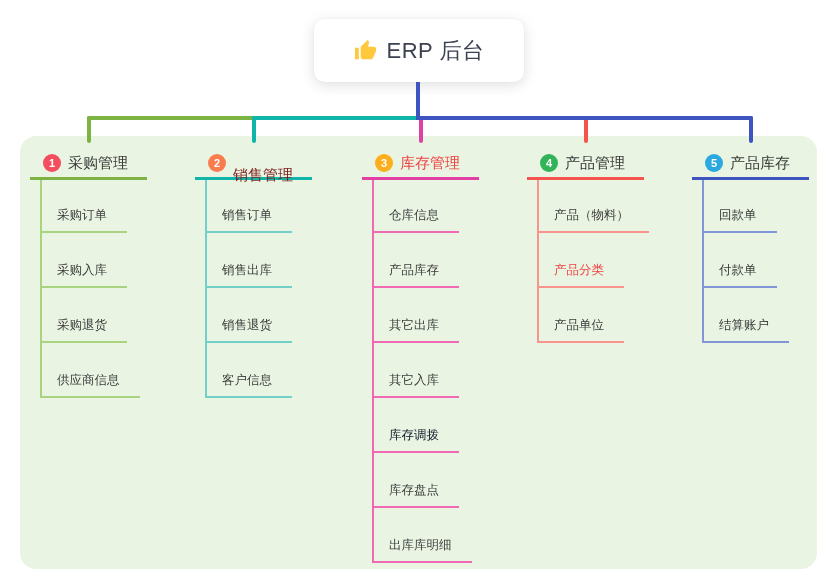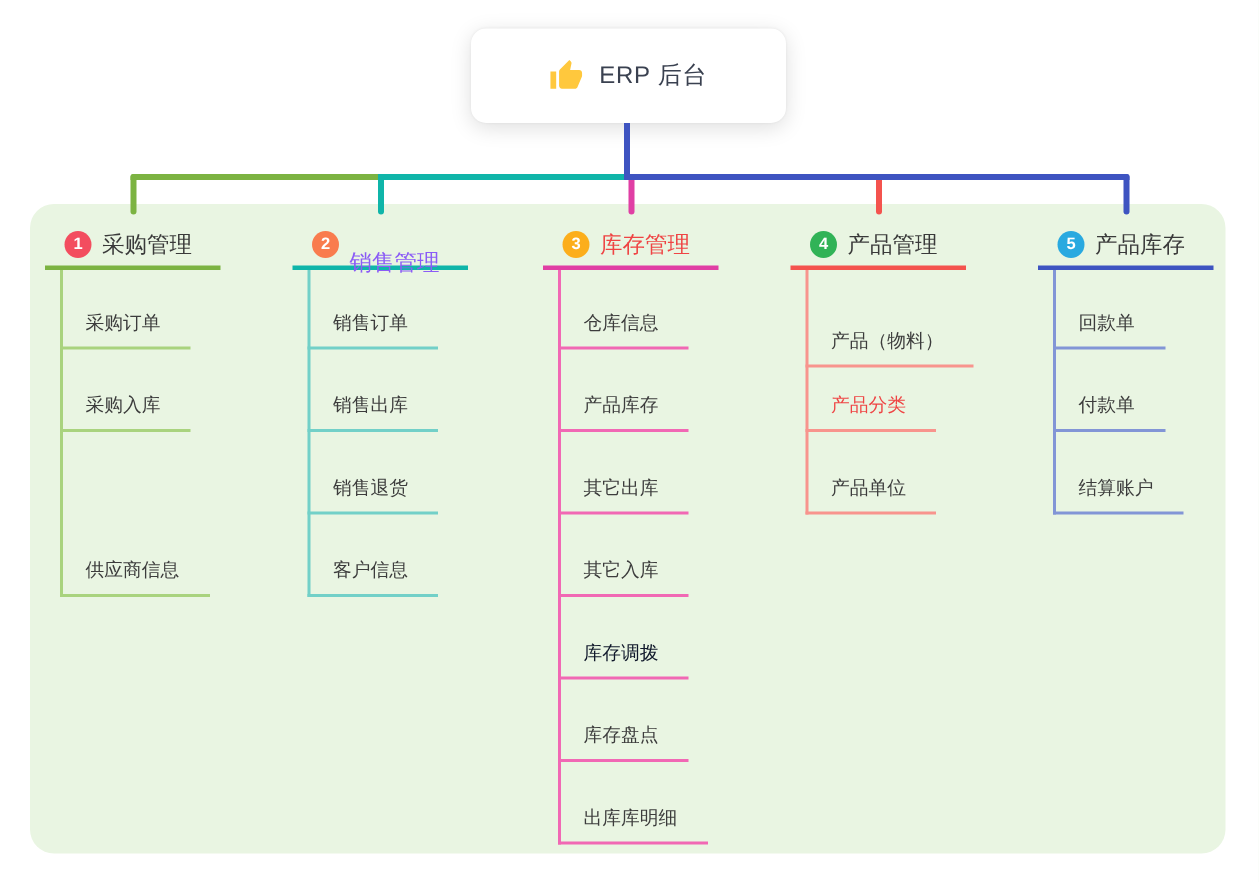--- a/index.html
+++ b/index.html
@@ -2,21 +2,21 @@
 <html><head>
 <meta charset="utf-8">
 <style>
   html,body{margin:0;padding:0;background:#ffffff;}
   body{font-family:"Liberation Sans","DejaVu Sans",sans-serif;}
   #stage{position:relative;width:839px;height:588px;background:#ffffff;overflow:hidden;}
   .panel{position:absolute;left:20px;top:136px;width:797px;height:433px;border-radius:16px;}
   .root-card{position:absolute;left:314px;top:19px;width:210px;height:63px;background:#ffffff;
     border-radius:10px;box-shadow:0 3px 14px rgba(0,0,0,0.13),0 0 2px rgba(0,0,0,0.06);
     display:flex;align-items:center;justify-content:center;gap:10px;}
-  .root-title{font-size:16px;color:#3a4150;letter-spacing:0.5px;}
+  .root-title{font-size:22px;color:#3a4150;letter-spacing:0.5px;}
   .line{position:absolute;}
   .branch-title{position:absolute;height:31px;box-sizing:border-box;display:flex;align-items:center;
     gap:7px;padding-left:13px;}
   .badge{width:18px;height:18px;border-radius:50%;color:#fff;font-size:11px;font-weight:bold;
     display:flex;align-items:center;justify-content:center;flex:0 0 18px;line-height:1;}
   .branch-label{font-size:15px;color:#3a3a3a;white-space:nowrap;}
   .vline{position:absolute;width:2px;}
   .child-row{position:absolute;height:55px;box-sizing:border-box;display:flex;align-items:flex-end;
     padding:0 20px 7px 17px;border-bottom-style:solid;border-bottom-width:2px;width:max-content;}
   .child-label{font-size:12.5px;color:#3c3c3c;white-space:nowrap;margin-top:20px;}
@@ -38,27 +38,30 @@
       <span class="badge" style="background: rgb(243, 77, 95);">1</span>
       <span class="branch-label" style="color: rgb(58, 58, 58);">采购管理</span>
     </div>
     <div class="vline" style="left: 40px; top: 180px; height: 218px; background: rgb(169, 211, 126);"></div>
     <div class="child-row" style="left: 40px; top: 178px; border-bottom-color: rgb(169, 211, 126);">
       <span class="child-label" style="color: rgb(60, 60, 60);">采购订单</span>
     </div>
     <div class="child-row" style="left: 40px; top: 233px; border-bottom-color: rgb(169, 211, 126);">
       <span class="child-label" style="color: rgb(60, 60, 60);">采购入库</span>
     </div>
+    <div class="child-row" style="left: 40px; top: 288px; border-bottom-color: rgb(169, 211, 126);">
+      <span class="child-label" style="color: rgb(60, 60, 60);">采购退货</span>
+    </div>
     <div class="child-row" style="left: 40px; top: 343px; border-bottom-color: rgb(169, 211, 126);">
       <span class="child-label" style="color: rgb(60, 60, 60);">供应商信息</span>
     </div>
     <div class="line" style="left: 251.5px; top: 116px; width: 4px; height: 27px; background: rgb(15, 181, 169); border-radius: 2px;"></div>
     <div class="branch-title" style="left: 195px; top: 149px; width: 117px; border-bottom: 3px solid rgb(15, 181, 169);">
       <span class="badge" style="background: rgb(249, 124, 78);">2</span>
-      <span class="branch-label" style="color: #8b5cf6; margin-top: 25px;">销售管理</span>
+      <span class="branch-label" style="color: #7f1d1d; margin-top: 25px;">销售管理</span>
     </div>
     <div class="vline" style="left: 205px; top: 180px; height: 218px; background: rgb(114, 208, 200);"></div>
     <div class="child-row" style="left: 205px; top: 178px; border-bottom-color: rgb(114, 208, 200);">
       <span class="child-label" style="color: rgb(60, 60, 60);">销售订单</span>
     </div>
     <div class="child-row" style="left: 205px; top: 233px; border-bottom-color: rgb(114, 208, 200);">
       <span class="child-label" style="color: rgb(60, 60, 60);">销售出库</span>
     </div>
     <div class="child-row" style="left: 205px; top: 288px; border-bottom-color: rgb(114, 208, 200);">
       <span class="child-label" style="color: rgb(60, 60, 60);">销售退货</span>
@@ -92,21 +95,21 @@
     </div>
     <div class="child-row" style="left: 372px; top: 508px; border-bottom-color: rgb(241, 104, 180);">
       <span class="child-label" style="color: rgb(60, 60, 60);">出库库明细</span>
     </div>
     <div class="line" style="left: 583.5px; top: 116px; width: 4px; height: 27px; background: rgb(244, 83, 78); border-radius: 2px;"></div>
     <div class="branch-title" style="left: 527px; top: 149px; width: 117px; border-bottom: 3px solid rgb(244, 83, 78);">
       <span class="badge" style="background: rgb(49, 179, 87);">4</span>
       <span class="branch-label" style="color: rgb(58, 58, 58);">产品管理</span>
     </div>
     <div class="vline" style="left: 537px; top: 180px; height: 163px; background: rgb(248, 148, 141);"></div>
-    <div class="child-row" style="left: 537px; top: 190px; border-bottom-color: rgb(248, 148, 141);">
+    <div class="child-row" style="left: 537px; top: 178px; border-bottom-color: rgb(248, 148, 141);">
       <span class="child-label" style="color: rgb(60, 60, 60);">产品（物料）</span>
     </div>
     <div class="child-row" style="left: 537px; top: 233px; border-bottom-color: rgb(248, 148, 141);">
       <span class="child-label" style="color: #ef4444;">产品分类</span>
     </div>
     <div class="child-row" style="left: 537px; top: 288px; border-bottom-color: rgb(248, 148, 141); font-family: Liberation Serif, serif;">
       <span class="child-label" style="color: rgb(60, 60, 60);">产品单位</span>
     </div>
     <div class="line" style="left: 748.5px; top: 116px; width: 4px; height: 27px; background: rgb(62, 84, 193); border-radius: 2px;"></div>
     <div class="branch-title" style="left: 692px; top: 149px; width: 117px; border-bottom: 3px solid rgb(62, 84, 193);">

